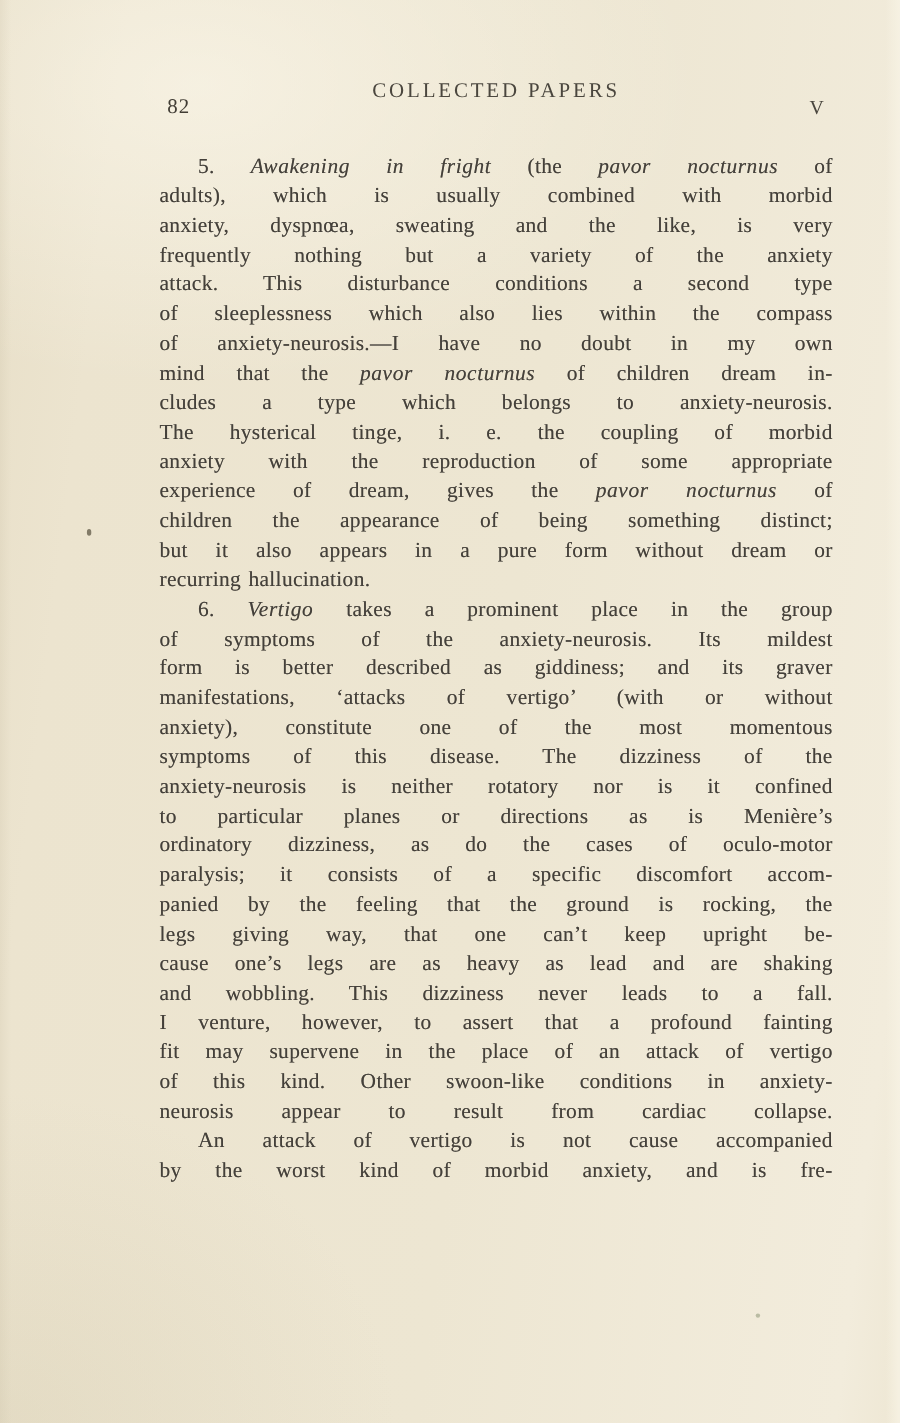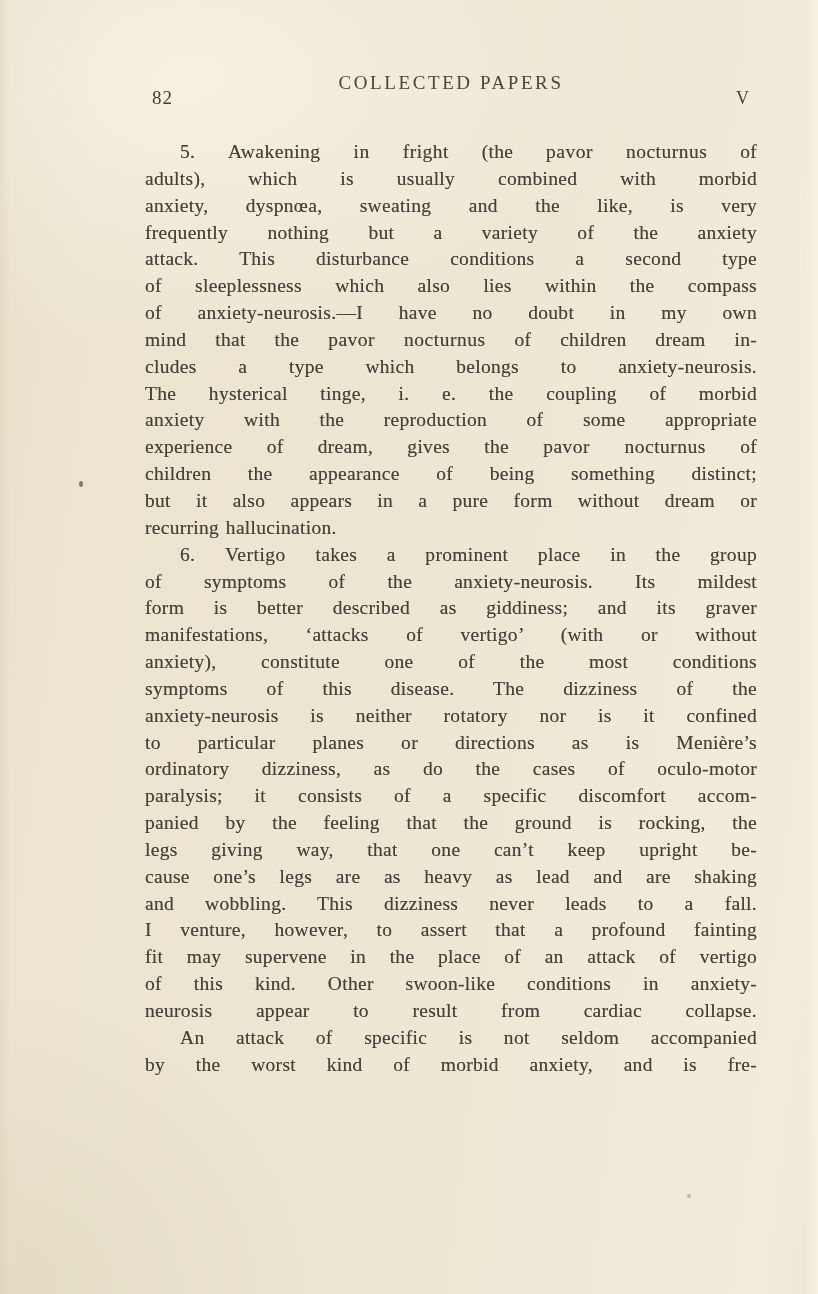--- a/index.html
+++ b/index.html
@@ -49,21 +49,21 @@
     line-height: 26.85px;
     letter-spacing: 0.3px;
     word-spacing: 1.5px;
     text-align: justify;
     -moz-text-align-last: justify;
     text-align-last: justify;
     white-space: normal;
   }
   .line.flush { text-align-last: left; -moz-text-align-last: left; }
   .line.indent { text-indent: 35px; }
-  .it { letter-spacing: 0.5px; }
+  .it { font-style: italic; letter-spacing: 0.5px; }
   .speck { position: absolute; border-radius: 50%; }
   .speck-1 { left: 79px; top: 481px; width: 4px; height: 6px; background: rgba(95,88,70,0.75); }
   .speck-2 { left: 687px; top: 1194px; width: 4px; height: 4px; background: rgba(140,150,118,0.55); }
 </style>
 </head>
 <body>
 
 <div class="page-edge-left"></div>
 <div class="page-edge-right"></div>
 
@@ -86,32 +86,32 @@
     <div class="line"><span>The hysterical tinge, i. e. the coupling of morbid</span></div>
     <div class="line"><span>anxiety with the reproduction of some appropriate</span></div>
     <div class="line"><span>experience of dream, gives the </span><span class="it">pavor nocturnus</span><span> of</span></div>
     <div class="line"><span>children the appearance of being something distinct;</span></div>
     <div class="line"><span>but it also appears in a pure form without dream or</span></div>
     <div class="line flush"><span>recurring hallucination.</span></div>
     <div class="line indent"><span>6. </span><span class="it">Vertigo</span><span> takes a prominent place in the group</span></div>
     <div class="line"><span>of symptoms of the anxiety-neurosis.  Its mildest</span></div>
     <div class="line"><span>form is better described as giddiness; and its graver</span></div>
     <div class="line"><span>manifestations, ‘attacks of vertigo’ (with or without</span></div>
-    <div class="line"><span>anxiety), constitute one of the most conditions</span></div>
+    <div class="line"><span>anxiety), constitute one of the most momentous</span></div>
     <div class="line"><span>symptoms of this disease.  The dizziness of the</span></div>
     <div class="line"><span>anxiety-neurosis is neither rotatory nor is it confined</span></div>
     <div class="line"><span>to particular planes or directions as is Menière’s</span></div>
     <div class="line"><span>ordinatory dizziness, as do the cases of oculo-motor</span></div>
     <div class="line"><span>paralysis; it consists of a specific discomfort accom-</span></div>
     <div class="line"><span>panied by the feeling that the ground is rocking, the</span></div>
     <div class="line"><span>legs giving way, that one can’t keep upright be-</span></div>
     <div class="line"><span>cause one’s legs are as heavy as lead and are shaking</span></div>
     <div class="line"><span>and wobbling. This dizziness never leads to a fall.</span></div>
     <div class="line"><span>I venture, however, to assert that a profound fainting</span></div>
     <div class="line"><span>fit may supervene in the place of an attack of vertigo</span></div>
     <div class="line"><span>of this kind. Other swoon-like conditions in anxiety-</span></div>
     <div class="line"><span>neurosis appear to result from cardiac collapse.</span></div>
-    <div class="line indent"><span>An attack of specific is not seldom accompanied</span></div>
+    <div class="line indent"><span>An attack of vertigo is not cause accompanied</span></div>
     <div class="line"><span>by the worst kind of morbid anxiety, and is fre-</span></div>
   </div>
 
 <div class="speck speck-1"></div>
 <div class="speck speck-2"></div>
 
 </body></html>

